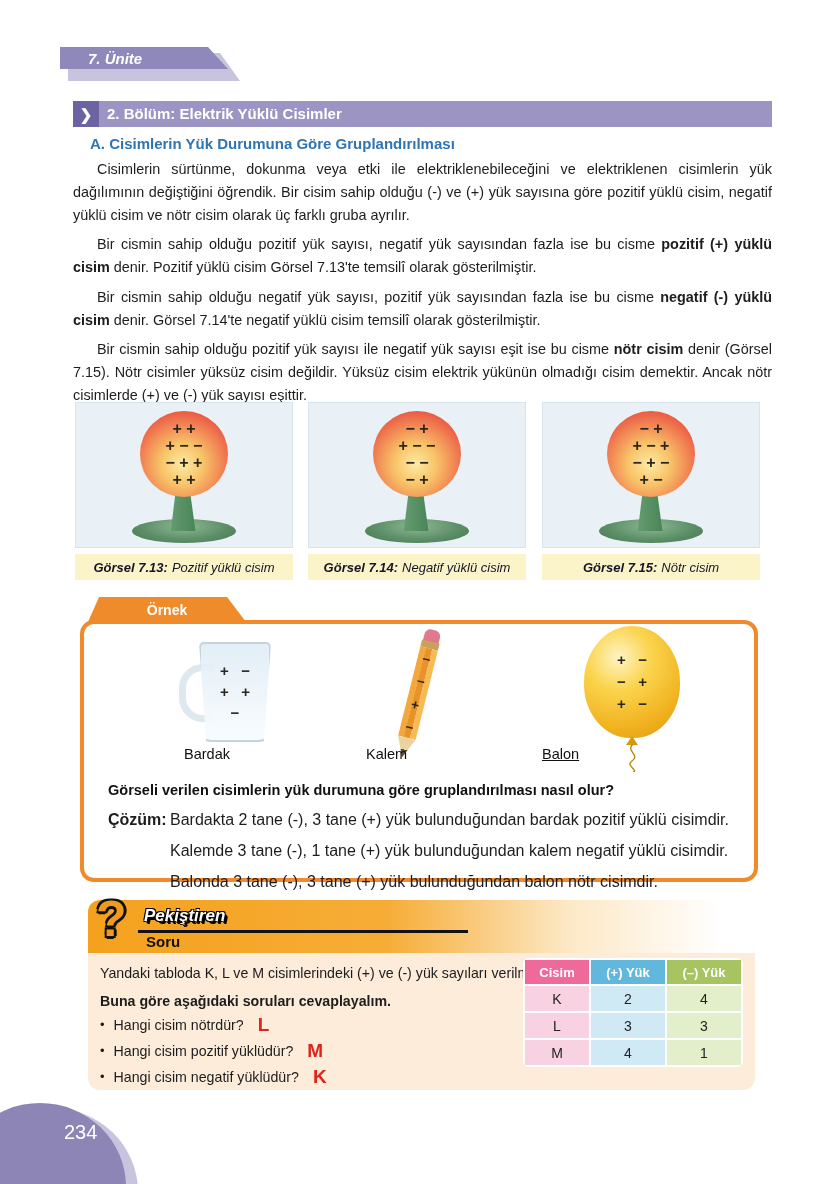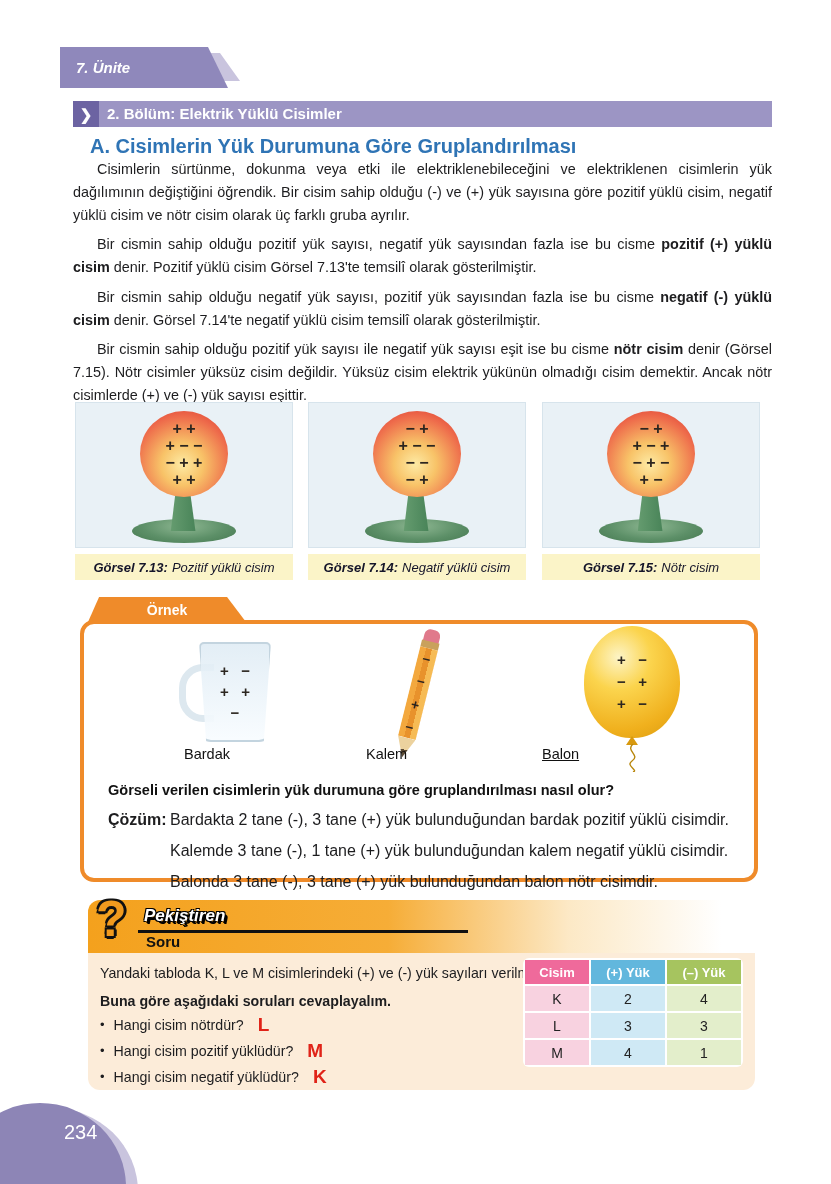--- a/index.html
+++ b/index.html
@@ -2,33 +2,33 @@
 <html><head>
 <meta charset="utf-8">
 <style>
   html,body{margin:0;padding:0;background:#ffffff;}
   .page{position:relative;width:831px;height:1184px;background:#ffffff;overflow:hidden;
         font-family:"Liberation Sans",sans-serif;color:#1d1d1f;}
 
   
   .unit-badge-shadow{position:absolute;left:68px;top:53px;width:172px;height:28px;
         background:#c9c4de;clip-path:polygon(0 0,calc(100% - 20px) 0,100% 100%,0 100%);}
-  .unit-badge{position:absolute;left:60px;top:47px;width:168px;height:41px;background:#8f88bb;
+  .unit-badge{position:absolute;left:60px;top:47px;width:168px;height:22px;background:#8f88bb;
         clip-path:polygon(0 0,calc(100% - 20px) 0,100% 100%,0 100%);
-        display:flex;align-items:center;padding-left:16px;box-sizing:border-box;}
+        display:flex;align-items:center;padding-left:28px;box-sizing:border-box;}
   .unit-badge span{color:#fff;font-size:15px;font-weight:bold;font-style:italic;}
 
   
   .section-bar{position:absolute;left:73px;top:101px;width:699px;height:26px;background:#9c95c4;}
   .section-bar .chev-box{position:absolute;left:0;top:0;width:26px;height:26px;background:#6c63a2;
         display:flex;align-items:center;justify-content:center;}
   .section-bar .chev{color:#fff;font-size:15px;font-weight:bold;line-height:1;}
   .section-bar .bar-title{position:absolute;left:34px;top:4px;color:#fff;font-size:15px;font-weight:bold;}
 
-  .blue-heading{position:absolute;left:90px;top:135px;color:#2f74b5;font-size:20px;font-weight:bold;}
+  .blue-heading{position:absolute;left:90px;top:135px;color:#2f74b5;font-size:15px;font-weight:bold;}
 
   
   .body-text{position:absolute;left:73px;top:158px;width:699px;font-size:14.4px;line-height:1.58;
         text-align:justify;}
   .body-text p{margin:0 0 7px 0;text-indent:24px;}
   .body-text b{font-weight:bold;}
 
   
   .fig-panel{position:absolute;top:402px;width:218px;height:146px;background:#e9f1f6;border:1px solid #d7e4ec;
         box-sizing:border-box;}

